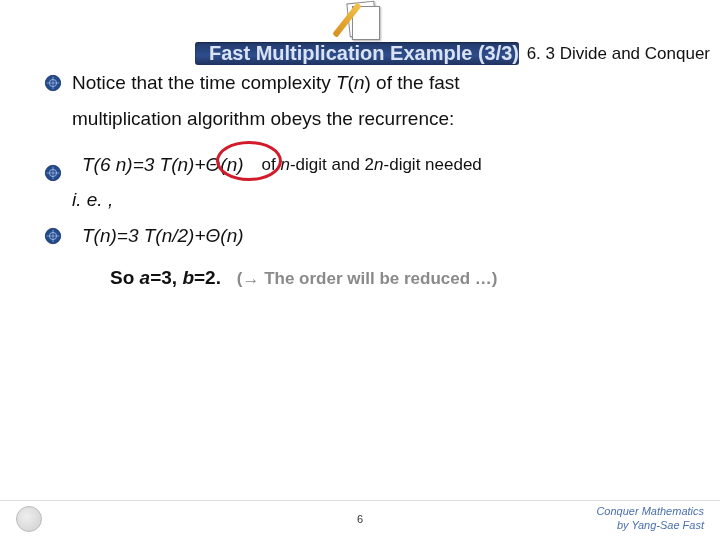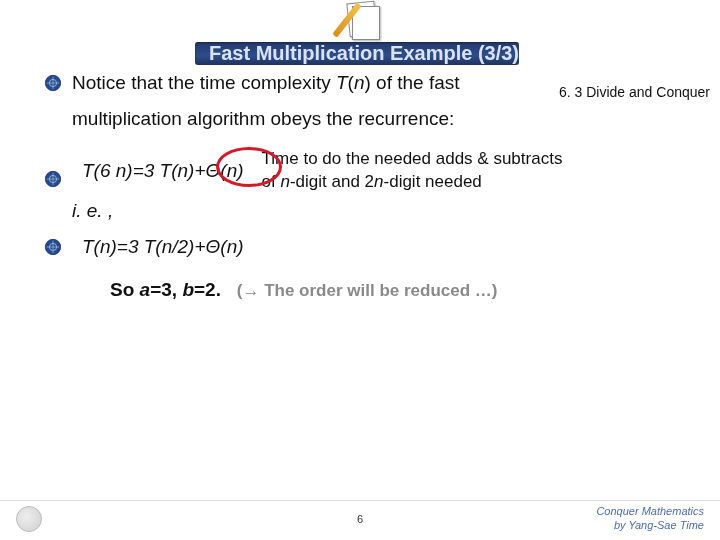--- a/index.html
+++ b/index.html
@@ -55,24 +55,23 @@
     color: #d9e3f5;
     font-size: 20px;
     font-weight: bold;
     box-shadow: 0 1px 2px rgba(0,0,0,0.4) inset;
     position: relative;
   }
   .section-label {
     position: absolute;
     right: 10px;
     top: 44px;
-    font-size: 14px;
+    font-size: 17px;
     color: #111;
     font-family: Arial, sans-serif;
-    margin-top: 40px;
   }
   .content {
     padding: 20px 30px 0 44px;
     font-size: 19px;
     color: #111;
     line-height: 1.8;
   }
   .line {
     display: flex;
     align-items: baseline;
@@ -187,21 +186,20 @@
         <circle cx="10" cy="10" r="8.5" fill="#224a8d" stroke="#203a6a" stroke-width="1"></circle>
         <circle cx="10" cy="10" r="4" fill="none" stroke="#9fb8e0" stroke-width="1"></circle>
         <path d="M3 10 L17 10 M10 3 L10 17" stroke="#9fb8e0" stroke-width="0.8"></path>
       </svg>
     </span>
     <span class="eq-box" style="margin-left:10px;position:relative;">
       <span>T(6 n)=3 T(n)+Θ(n)</span>
       <span class="oval" style="left:134px;top:-7px;width:66px;height:40px;"></span>
     </span>
     <div class="note">
-      <div>Time to do the needed adds &amp; subtracts</div>
       <div>
         <span>of </span><span class="ital">n</span><span>-digit and 2</span><span class="ital">n</span><span>-digit needed</span>
       </div>
     </div>
   </div>
 
   <div class="indent ital" style="">i. e. ,</div>
 
   <div class="line" style="margin-top:2px;">
     <span class="bullet">
@@ -218,15 +216,15 @@
     <span>So </span><span class="ital">a</span><span>=3, </span><span class="ital">b</span><span>=2.</span>
     &nbsp;&nbsp;<span class="gray-note">(→ The order will be reduced …)</span>
   </div>
 </div>
 
 <div class="footer">
   <div class="seal"></div>
   <div class="page">6</div>
   <div class="course">
     <div>Conquer Mathematics</div>
-    <div>by Yang-Sae Time</div>
+    <div>by Yang-Sae Fast</div>
   </div>
 </div>
 
 </body></html>

